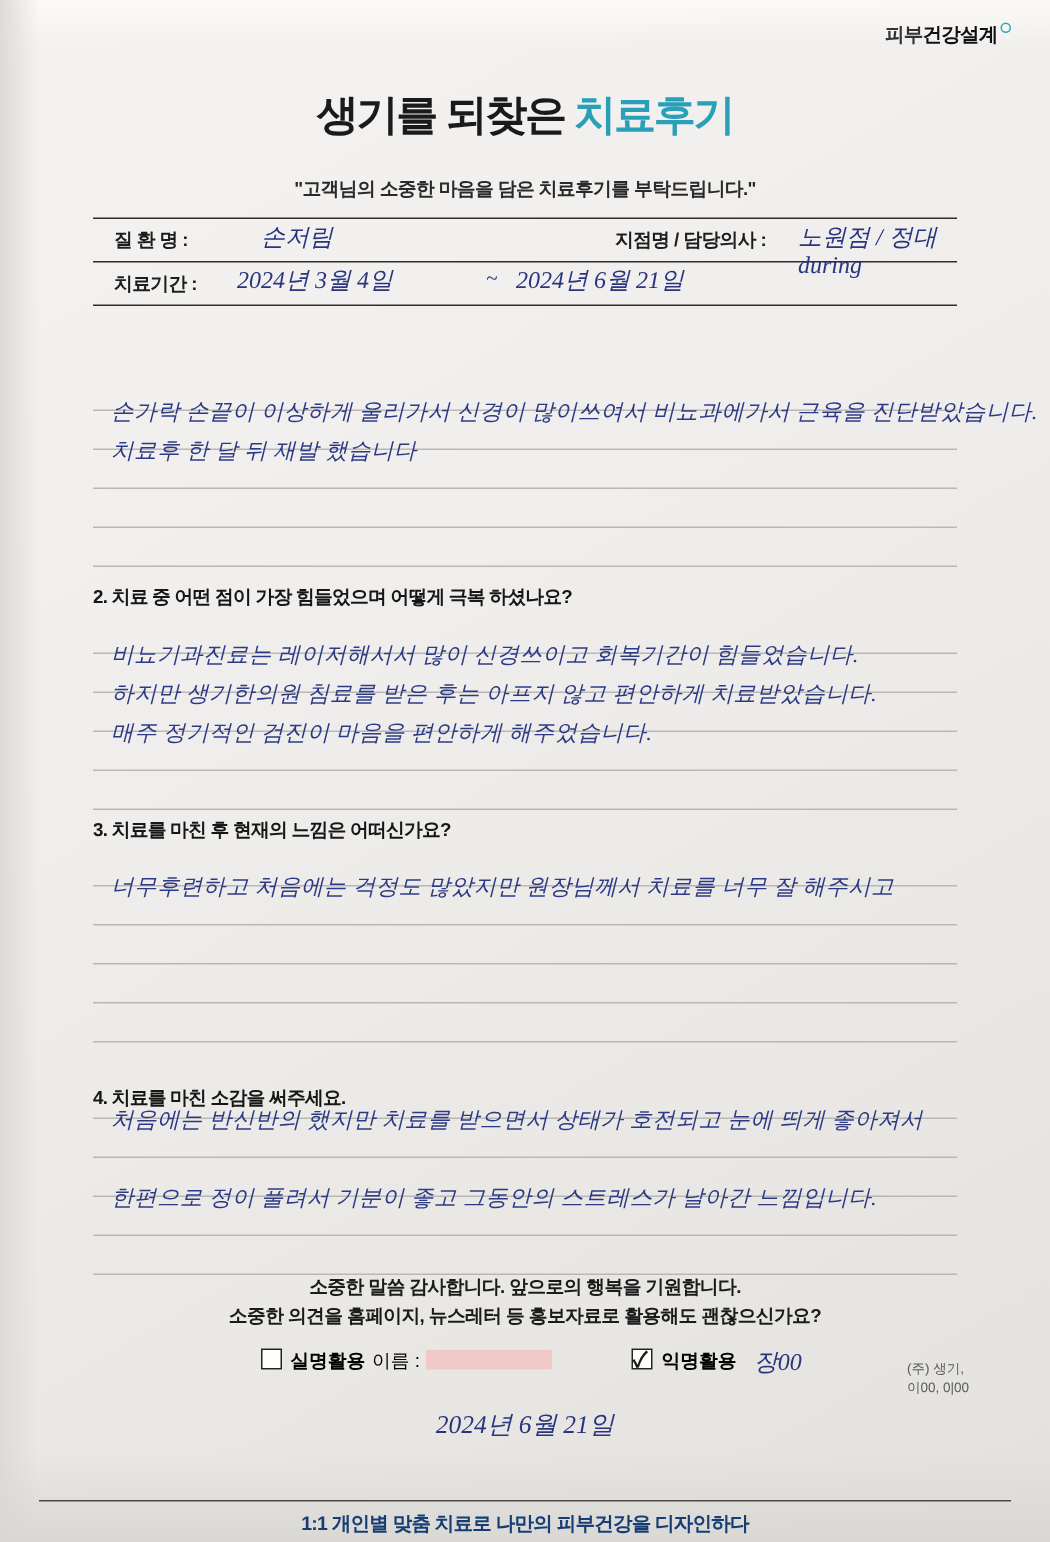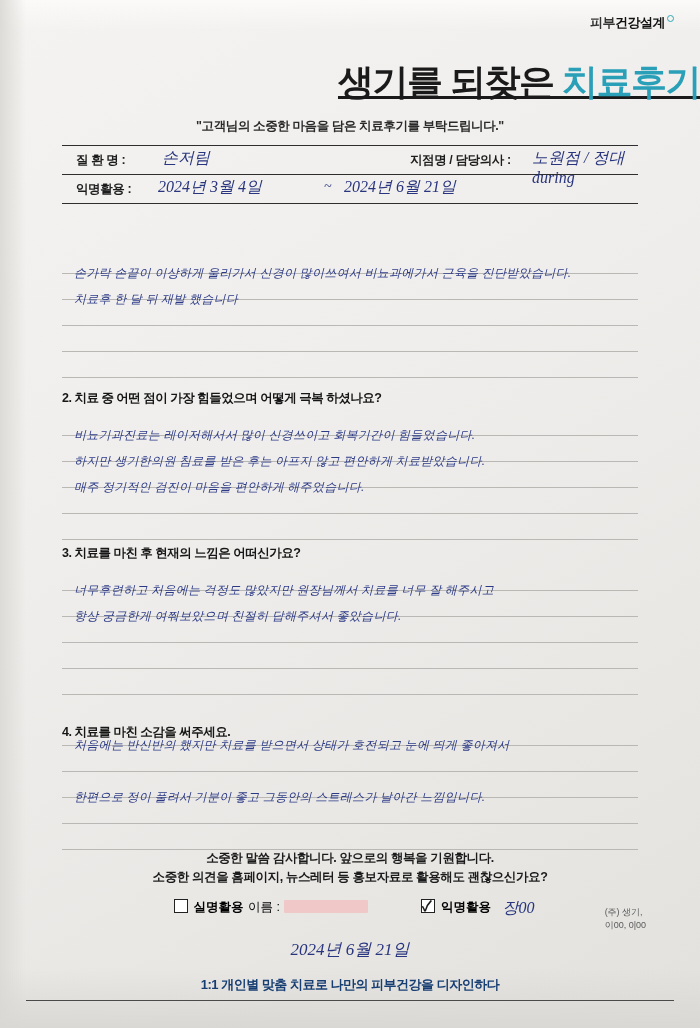--- a/index.html
+++ b/index.html
@@ -23,42 +23,42 @@
   .shade-top{position:absolute;left:0;top:0;width:100%;height:30px;
     background:linear-gradient(180deg,#fbfaf9,rgba(251,250,249,0));}
 
   
   .brand{position:absolute;right:26px;top:14px;font-size:13px;font-weight:bold;color:#2b2b2b;letter-spacing:-0.5px;}
   .brand .b1{color:#333;}
   .brand .b2{color:#111;}
   .brand .dot{display:inline-block;width:5px;height:5px;border:1.4px solid #2fa8b4;border-radius:50%;vertical-align:super;margin-left:2px;}
 
   
-  .title{position:absolute;left:0;top:58px;width:100%;text-align:right;
-    font-size:36px;font-weight:bold;letter-spacing:-1.5px;color:#1a1a1a;
-    font-family:"Liberation Sans", sans-serif;text-decoration:underline;}
+  .title{position:absolute;left:0;top:58px;width:100%;text-align:center;
+    font-size:28px;font-weight:bold;letter-spacing:-1.5px;color:#1a1a1a;
+    font-family:"Liberation Sans", sans-serif;}
   .title .accent{color:#2a9fb8;}
   .subtitle{position:absolute;left:0;top:118px;width:100%;text-align:center;
     font-size:12.5px;font-weight:bold;color:#2a2a2a;letter-spacing:-0.4px;}
 
   
   .info{position:absolute;left:62px;top:145px;width:576px;}
   .info-row{position:relative;height:28px;border-bottom:1.3px solid #2e2e2e;}
   .info-row.top{border-top:1.3px solid #2e2e2e;}
   .lbl{position:absolute;top:6px;font-size:12.5px;font-weight:bold;color:#1d1d1d;letter-spacing:-0.4px;}
   .hw{position:absolute;font-family:"Liberation Serif", serif;color:#29357e;font-style:italic;}
 
   
   .q{position:absolute;font-size:12.5px;font-weight:bold;color:#161616;letter-spacing:-0.5px;}
   .lines{position:absolute;left:62px;width:576px;}
   .line{height:25px;border-bottom:1px solid #b9b8b4;}
 
   
   .ans{position:absolute;left:74px;width:560px;color:#2c3a86;
-    font-family:"Liberation Serif", serif;font-style:italic;font-size:12px;
+    font-family:"Liberation Serif", serif;font-style:italic;font-size:15px;
     letter-spacing:0.3px;white-space:nowrap;}
 
   
   .foot-text{position:absolute;left:0;width:100%;text-align:center;
     font-size:12.5px;font-weight:bold;color:#1b1b1b;letter-spacing:-0.4px;}
   .consent{position:absolute;left:0;width:100%;text-align:center;font-size:12.5px;}
   .cbox{display:inline-block;width:12px;height:12px;border:1.4px solid #222;
     vertical-align:-2px;margin-right:6px;background:#fff;position:relative;}
   .cbox.checked:after{content:"✓";position:absolute;left:0px;top:-5px;font-size:14px;color:#1a1a1a;font-weight:bold;}
   .namebar{display:inline-block;width:84px;height:13px;background:#f0c8c8;vertical-align:-2px;margin-left:4px;border-radius:1px;}
@@ -83,26 +83,26 @@
   </div>
 
   <div class="title">
     <span>생기를 되찾은 </span><span class="accent">치료후기</span>
   </div>
   <div class="subtitle">"고객님의 소중한 마음을 담은 치료후기를 부탁드립니다."</div>
 
   <div class="info">
     <div class="info-row top">
       <span class="lbl" style="left:14px;">질 환 명 :</span>
-      <span class="hw" style="left:100px;top:2px;font-size:16px;">손저림</span>
+      <span class="hw" style="left:112px;top:2px;font-size:16px;">손저림</span>
       <span class="lbl" style="left:348px;">지점명 / 담당의사 :</span>
       <span class="hw" style="left:470px;top:2px;font-size:16px;">노원점 /  정대during</span>
     </div>
     <div class="info-row">
-      <span class="lbl" style="left:14px;">익명활용 :</span>
+      <span class="lbl" style="left:14px;">치료기간 :</span>
       <span class="hw" style="left:96px;top:2px;font-size:16px;">2024년  3월 4일</span>
       <span class="hw" style="left:262px;top:4px;font-size:14px;">~</span>
       <span class="hw" style="left:282px;top:2px;font-size:16px;">2024년  6월 21일</span>
     </div>
   </div>
 
   <div class="lines" style="top:248px;">
     <div class="line"></div>
     <div class="line"></div>
     <div class="line"></div>
@@ -132,21 +132,20 @@
     <span>치료를 마친 후 현재의 느낌은 어떠신가요?</span>
   </div>
   <div class="lines" style="top:565px;">
     <div class="line"></div>
     <div class="line"></div>
     <div class="line"></div>
     <div class="line"></div>
     <div class="line"></div>
   </div>
   <div class="ans" style="top:582px;">너무후련하고   처음에는   걱정도  많았지만  원장님께서  치료를 너무 잘 해주시고</div>
-  <div class="ans" style="top:608px;">항상  궁금한게  여쭤보았으며  친절히  답해주셔서   좋았습니다.</div>
 
   <div class="q" style="left:62px;top:700px;margin-top:24px;">
     <span>4.</span>
     <span>치료를 마친 소감을 써주세요.</span>
   </div>
   <div class="lines" style="top:720px;">
     <div class="line"></div>
     <div class="line"></div>
     <div class="line"></div>
     <div class="line"></div>
@@ -171,14 +170,14 @@
   </div>
 
   <div class="seal" style="top:906px;right:54px;">
     <div>(주) 생기,</div>
     <div>이00, 0|00</div>
   </div>
 
   <div class="dateline" style="top:938px;">2024년   6월  21일</div>
 
   <div class="bottom-rule" style="top:1000px;"></div>
-  <div class="tagline" style="top:976px;">1:1 개인별 맞춤 치료로 나만의 피부건강을 디자인하다</div>
+  <div class="tagline" style="top:1007px;">1:1 개인별 맞춤 치료로 나만의 피부건강을 디자인하다</div>
 </div>
 
 </body></html>

